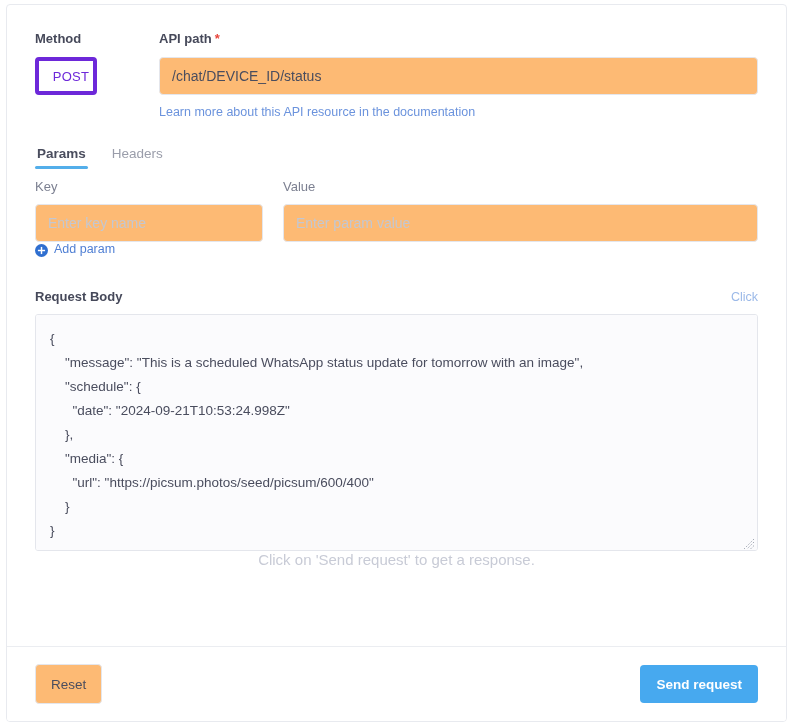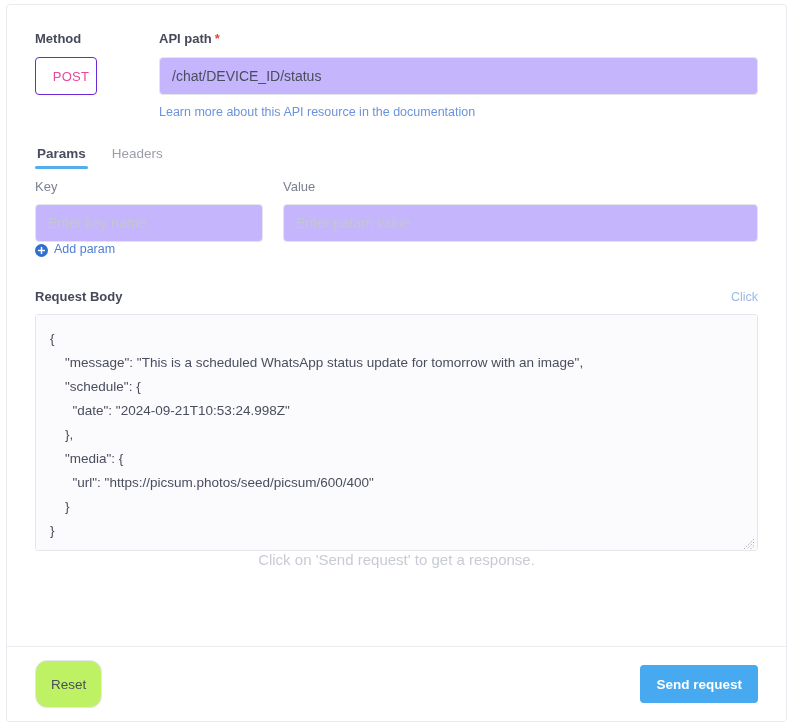--- a/index.html
+++ b/index.html
@@ -59,36 +59,36 @@
     margin-left: 3px;
     font-weight: bold;
   }
 
   .method-badge {
     display: flex;
     align-items: center;
     justify-content: center;
     width: 62px;
     height: 38px;
-    border: 1px solid #6d28d9;
+    border: 4px solid #6d28d9;
     border-radius: 4px;
     background: #ffffff;
     font-size: 13px;
-    color: #ec4899;
+    color: #6d28d9;
     letter-spacing: 0.3px;
     box-sizing: border-box;
     padding-left: 10px;
   }
 
   .text-input {
     width: 100%;
     height: 38px;
     border: 1px solid #e4e6ec;
     border-radius: 4px;
-    background: #c4b5fd;
+    background: #fdba74;
     box-sizing: border-box;
     padding: 0 12px;
     font-size: 14px;
     color: #4a4d5e;
     font-family: "Liberation Sans", sans-serif;
     outline: none;
   }
   .text-input::placeholder {
     color: #c3c7d1;
   }
@@ -235,25 +235,25 @@
     border-top: 1px solid #ebedf1;
     display: flex;
     align-items: center;
     justify-content: space-between;
     padding: 0 28px;
     box-sizing: border-box;
     background: #ffffff;
   }
   .btn-reset {
     min-width: 58px;
-    height: 48px;
+    height: 40px;
     padding: 0 15px;
     border: 1px solid #e4e6ec;
-    border-radius: 12px;
-    background: #bef264;
+    border-radius: 4px;
+    background: #fdba74;
     font-size: 13.5px;
     color: #4a4d5e;
     font-family: "Liberation Sans", sans-serif;
     cursor: pointer;
   }
   .btn-send {
     min-width: 104px;
     height: 38px;
     padding: 0 16px;
     border: none;

